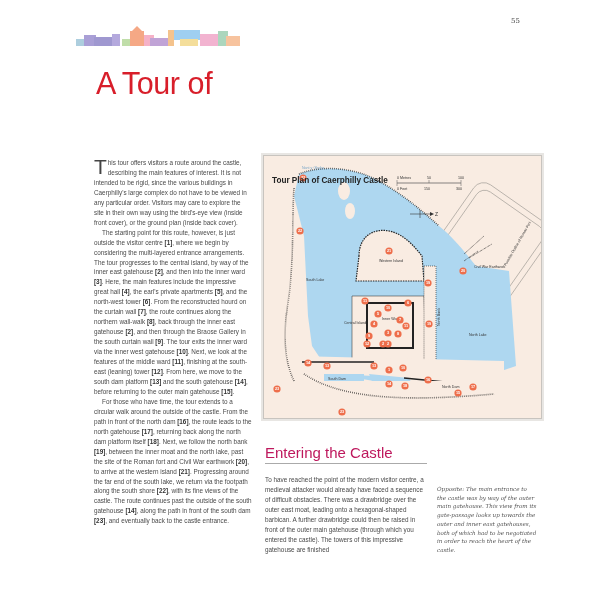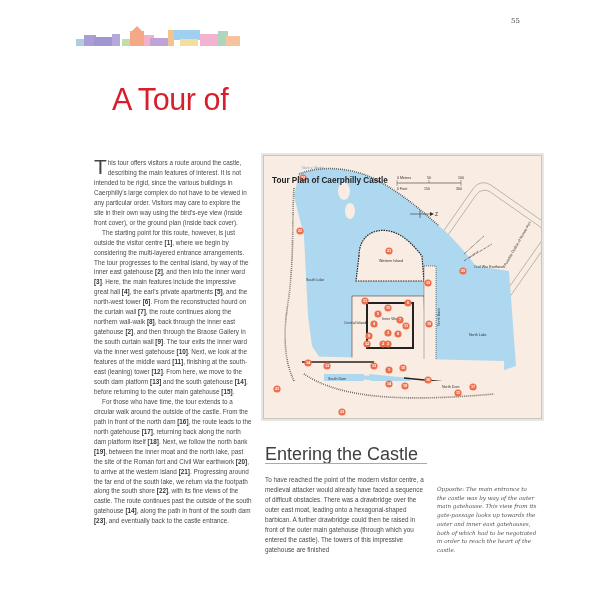--- a/index.html
+++ b/index.html
@@ -1,28 +1,28 @@
 <!DOCTYPE html>
 <html><head>
 <meta charset="utf-8">
 <style>
   html, body { margin:0; padding:0; background:#ffffff; }
   body { width:613px; height:613px; position:relative; overflow:hidden; font-family:"DejaVu Sans", sans-serif; color:#333; }
   .banner { position:absolute; left:70px; top:26px; width:172px; height:22px; }
   .page-number { position:absolute; left:511px; top:17px; font-family:"DejaVu Serif", serif; font-size:7px; color:#444; }
-  .title { position:absolute; left:96px; top:66px; font-family:"Liberation Sans", sans-serif; font-weight:normal; color:#d81e2a; font-size:30.5px; line-height:34px; letter-spacing:-0.4px; margin:16px; }
+  .title { position:absolute; left:96px; top:66px; font-family:"Liberation Sans", sans-serif; font-weight:normal; color:#d81e2a; font-size:30.5px; line-height:34px; letter-spacing:-0.4px; margin:0; }
   .body-col { position:absolute; left:94px; top:158px; width:158px; font-family:"Liberation Sans", sans-serif; font-size:6.35px; line-height:9.95px; color:#4a4a4a; }
   .body-col p { margin:0; text-align:left; }
   .body-col p.indent { text-indent:8px; }
   .dropcap { float:left; font-size:21px; line-height:17px; margin:0 1px 0 0; color:#444; font-family:"Liberation Sans", sans-serif; }
   .ref { font-weight:bold; color:#333; }
   .map-frame { position:absolute; left:263px; top:155px; width:277px; height:262px; background:#f9ece2; border:1px solid #c8c4bf; box-shadow:0 0 0 2px #e8e6e3; }
   .map-title { position:absolute; left:8px; top:20px; font-family:"Liberation Sans", sans-serif; font-weight:bold; font-size:8.2px; color:#222; }
   .map-svg { position:absolute; left:0; top:0; }
-  .section-heading { position:absolute; left:265px; top:444px; font-family:"Liberation Sans", sans-serif; font-size:18px; color:#404040; margin:0; font-weight:normal; }
+  .section-heading { position:absolute; left:265px; top:444px; font-family:"Liberation Sans", sans-serif; font-size:15px; color:#be185d; margin:0; font-weight:normal; }
   .section-rule { position:absolute; left:265px; top:463px; width:162px; height:1px; background:#aaa; }
   .section-body { position:absolute; left:265px; top:475px; width:162px; font-family:"Liberation Sans", sans-serif; font-size:6.35px; line-height:9.95px; color:#4a4a4a; }
   .section-body p { margin:0; }
   .caption { position:absolute; left:437px; top:485px; width:100px; font-family:"DejaVu Serif", serif; font-style:italic; font-size:5.6px; line-height:8.7px; color:#555; }
   .caption p { margin:0; }
 </style>
 </head>
 <body>
 
 <svg class="banner" viewBox="0 0 172 22" width="172" height="22">

